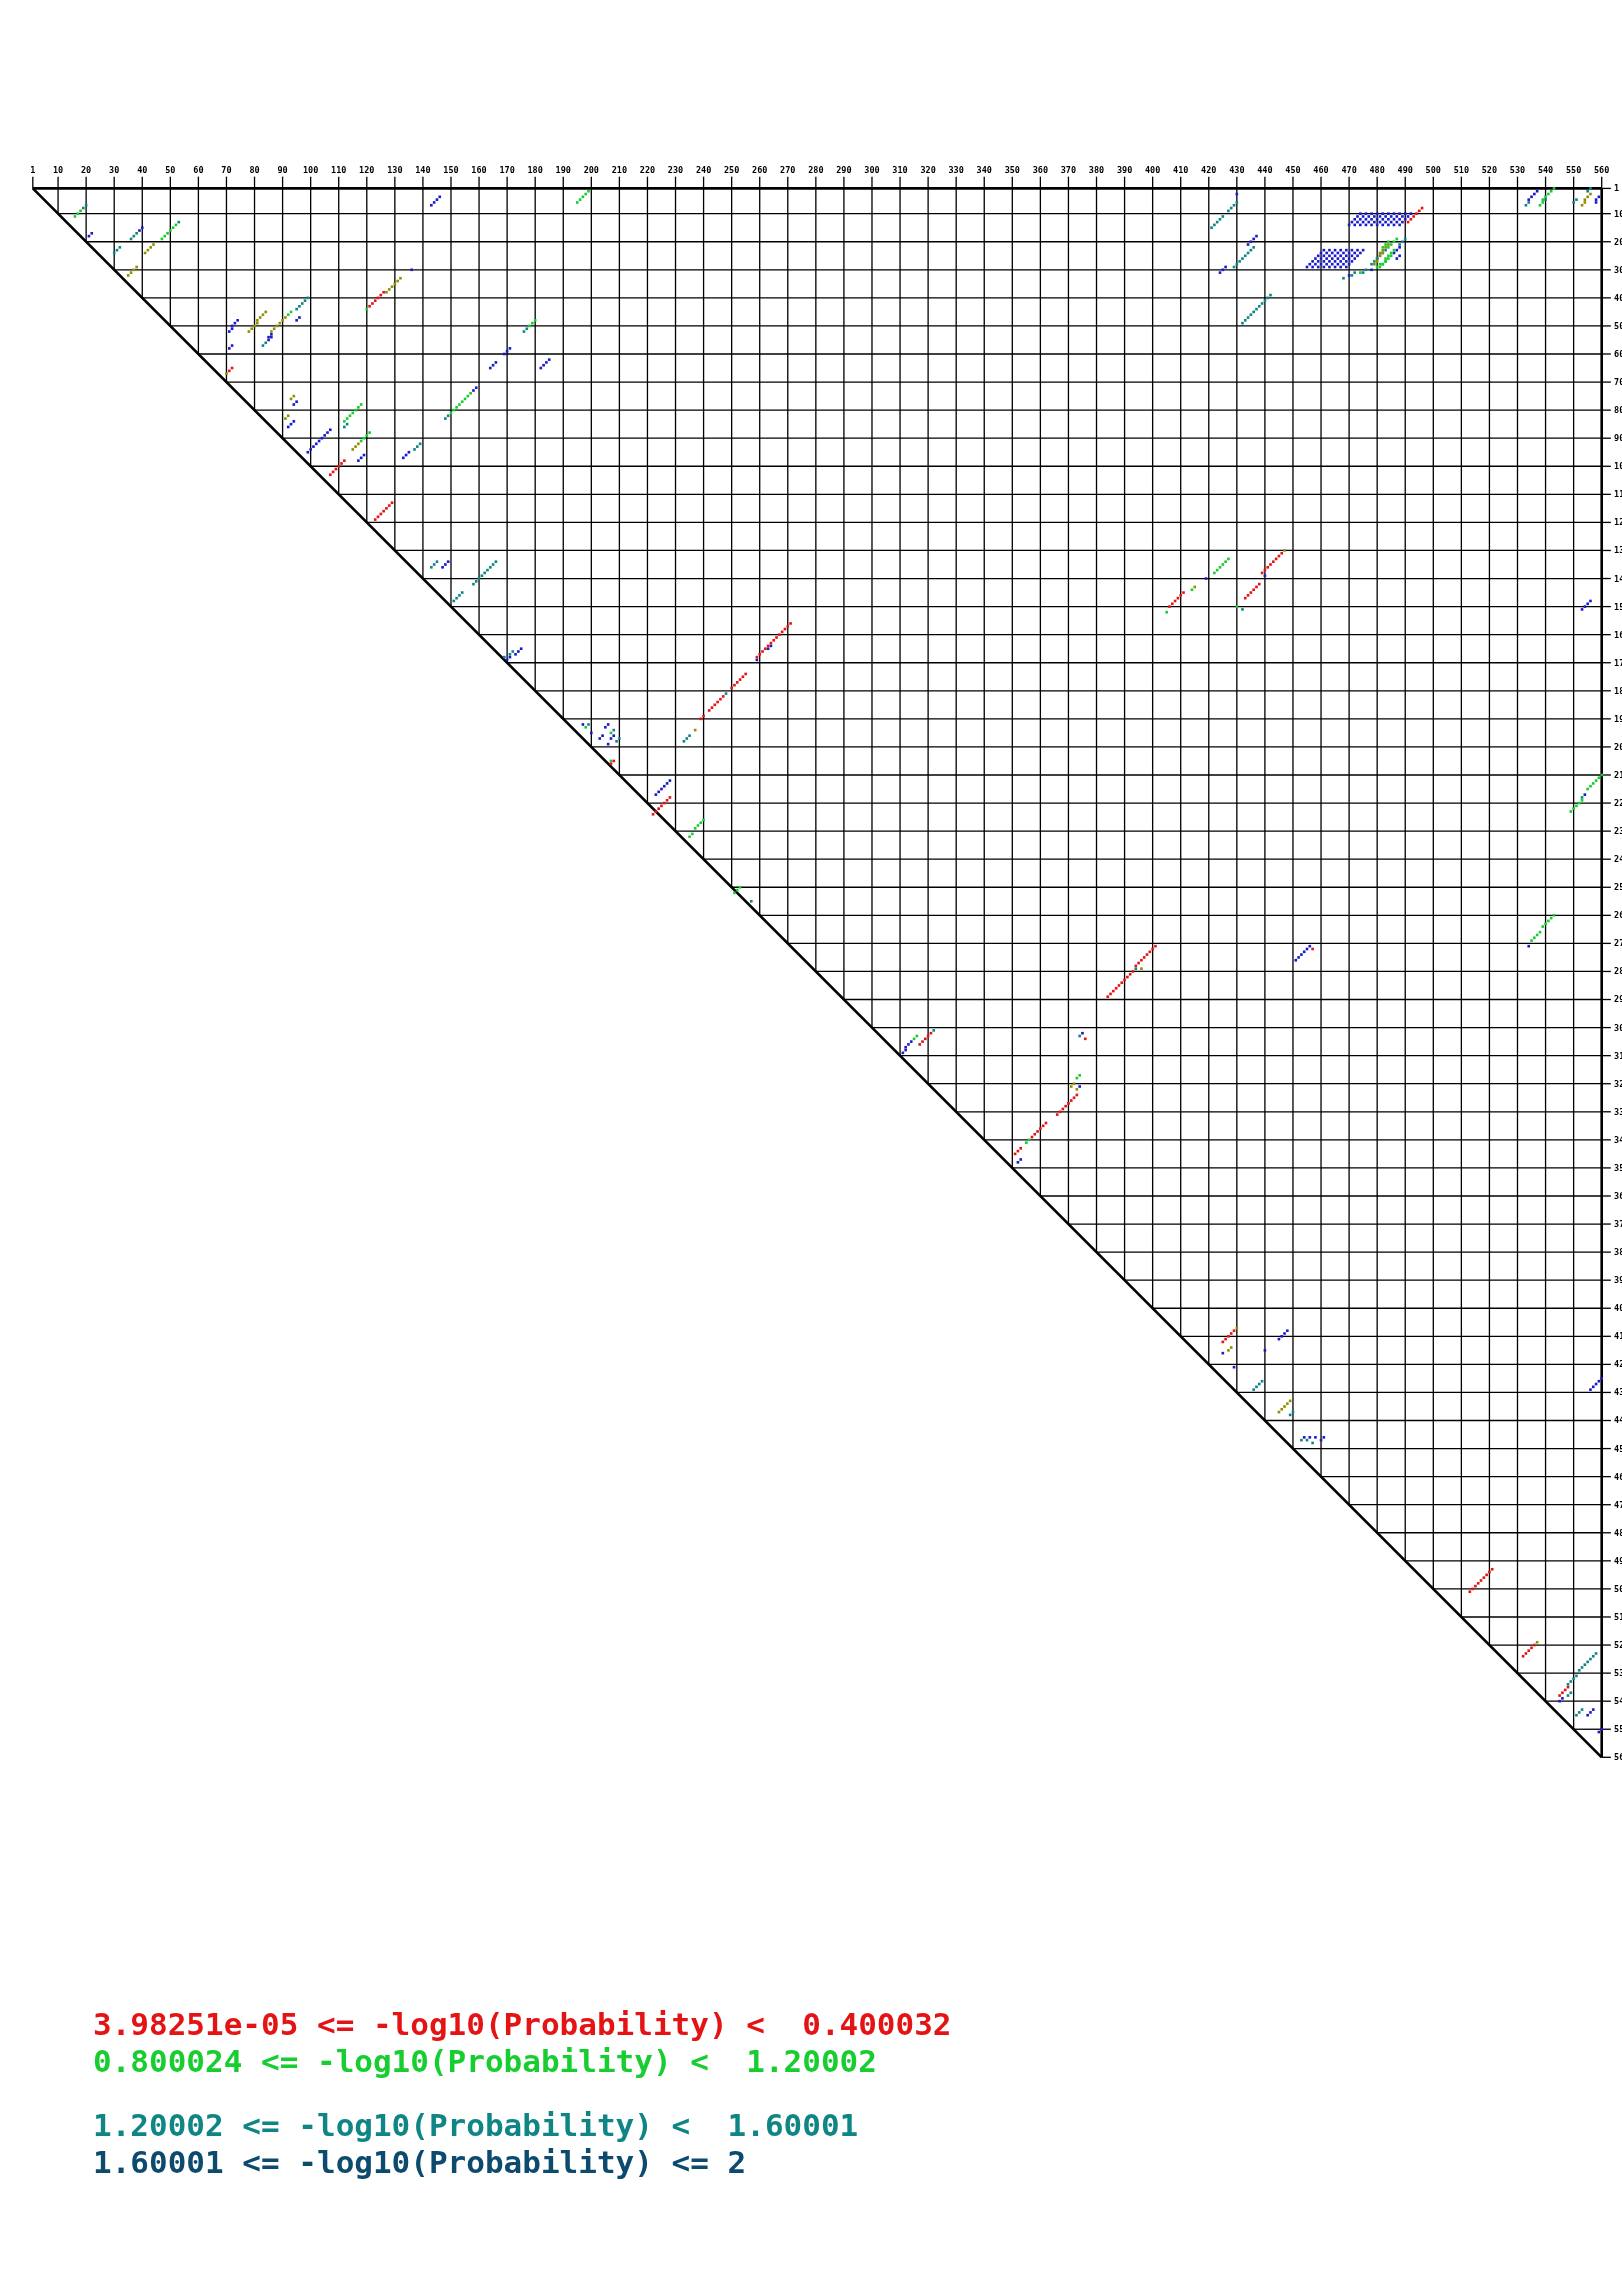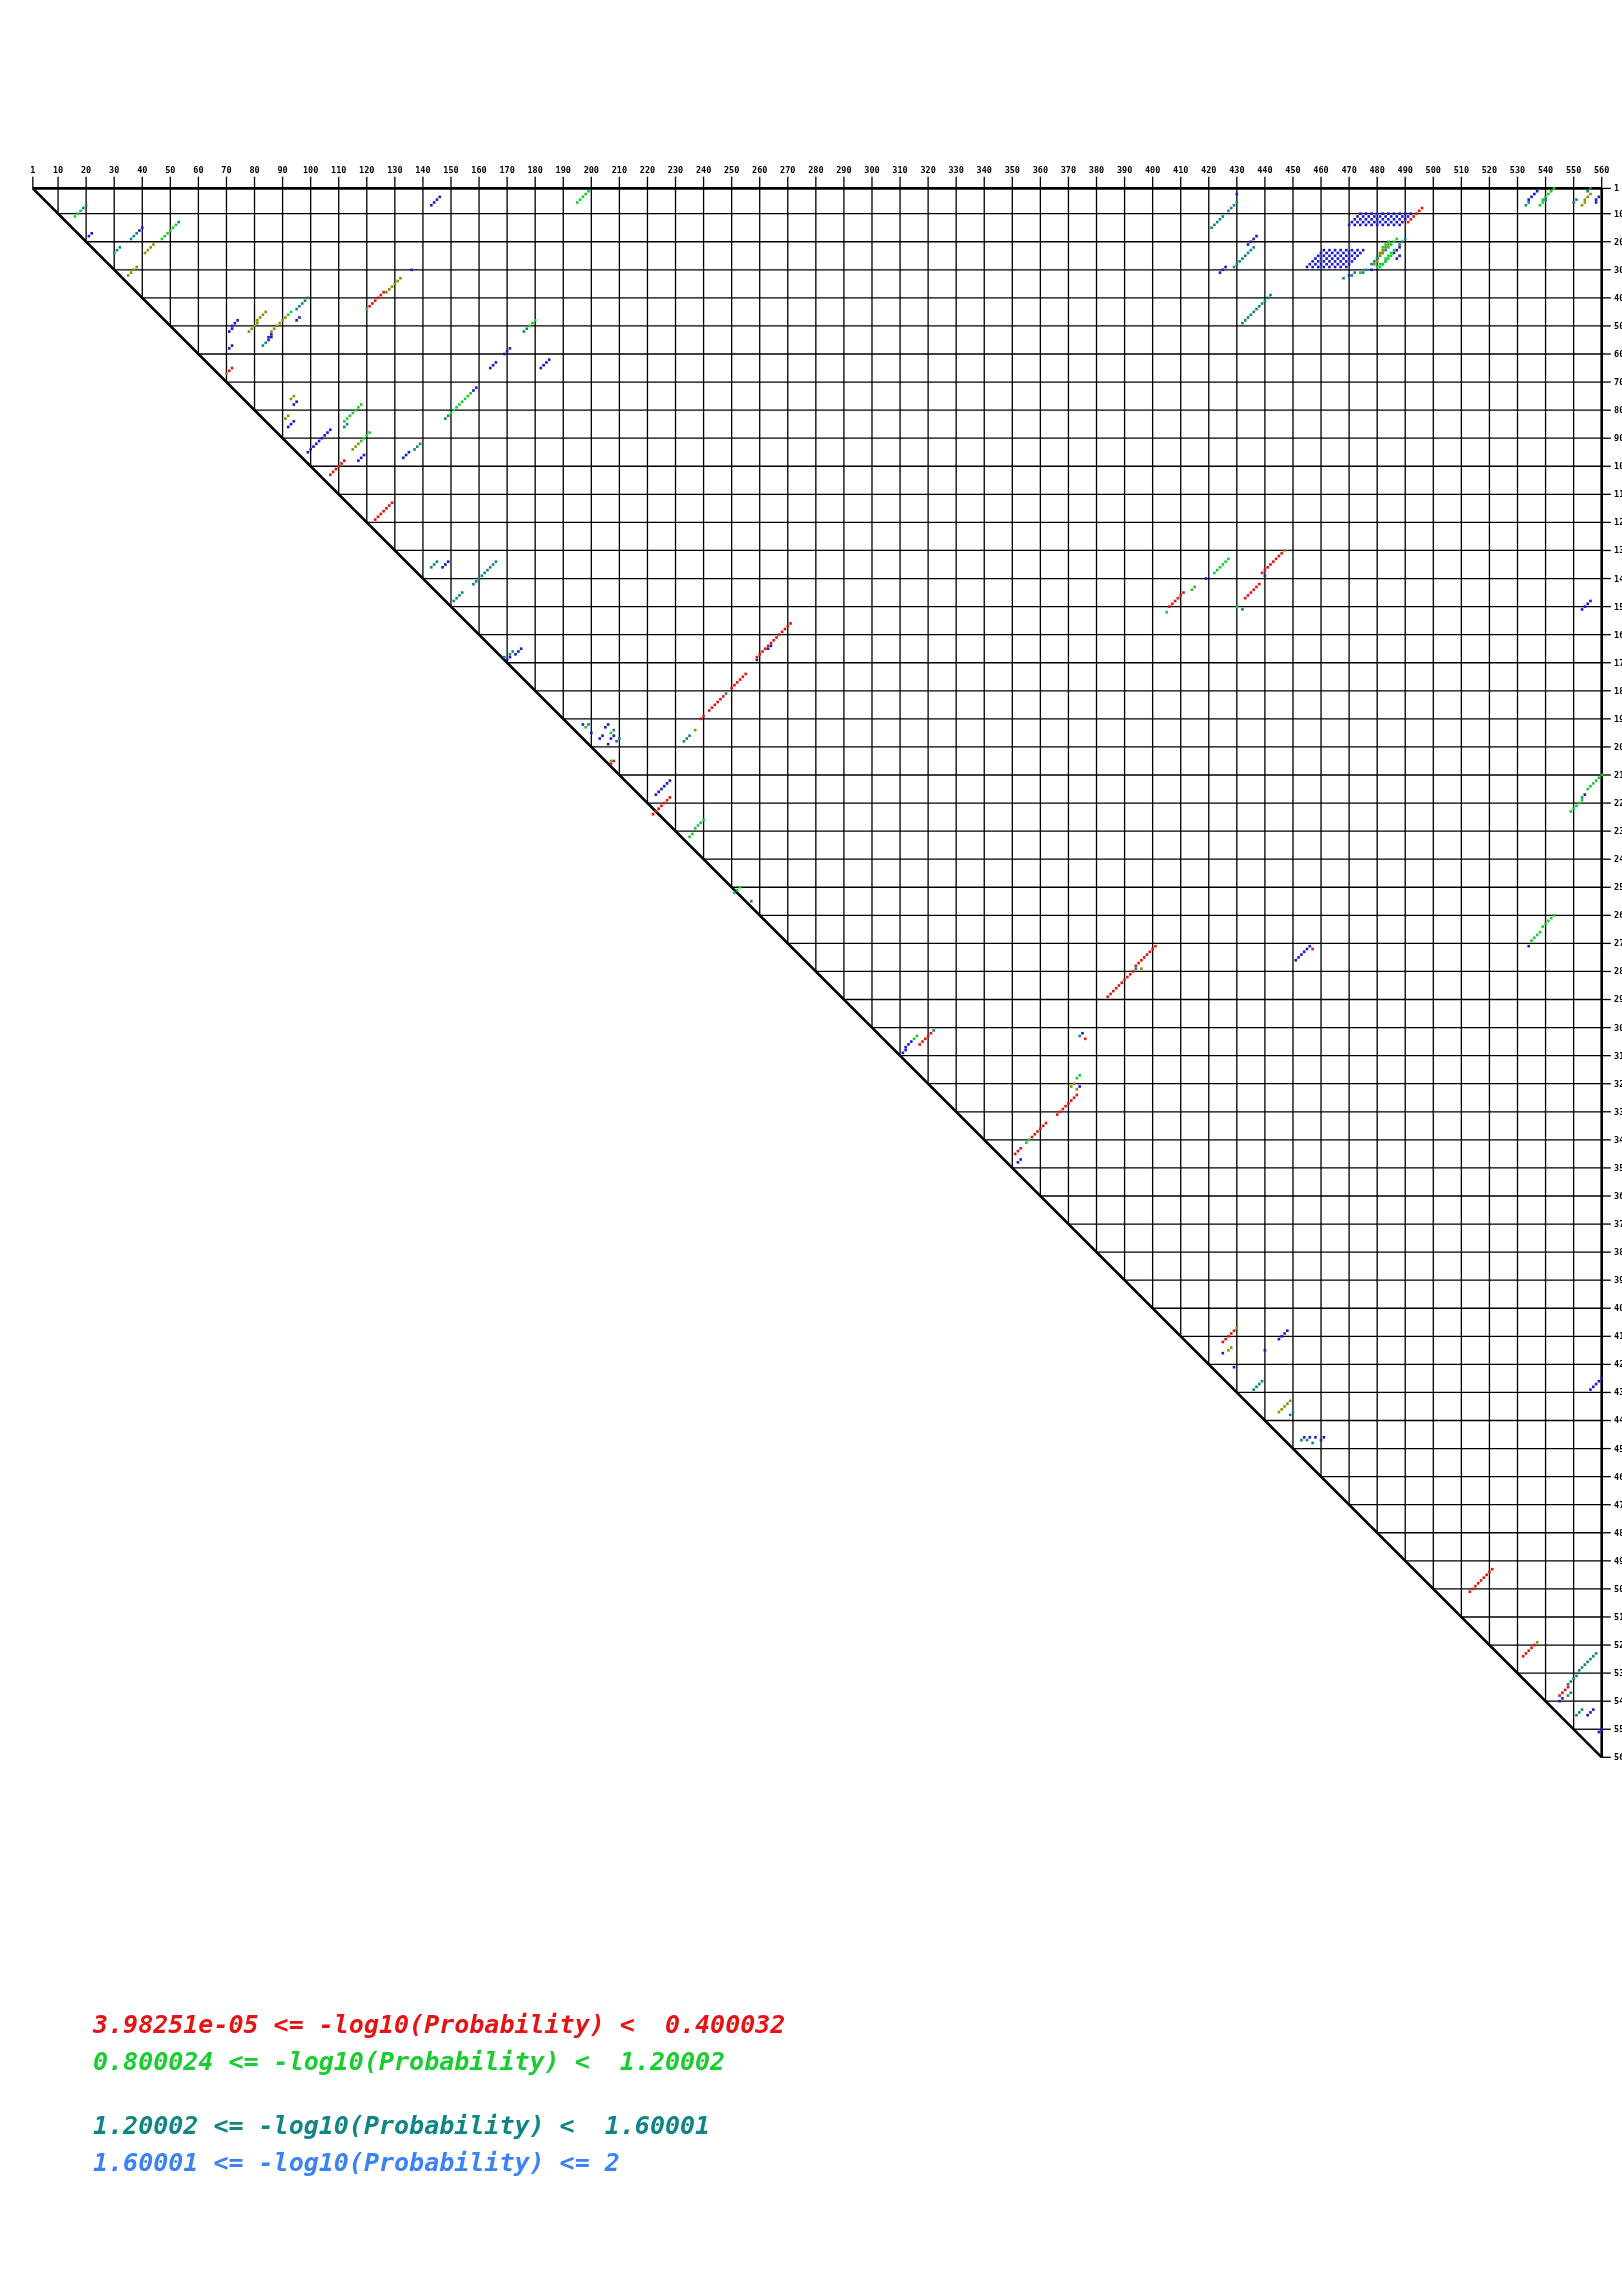--- a/index.html
+++ b/index.html
@@ -1,22 +1,22 @@
 <!DOCTYPE html>
 <html style="font-size:10.5px"><head>
 <meta charset="utf-8">
 <style>
   html,body{margin:0;padding:0;background:#ffffff;}
   body{width:1622px;height:2295px;overflow:hidden;position:relative;
        font-family:"DejaVu Sans Mono","Liberation Mono",monospace;}
   #plot-wrap{position:absolute;left:0;top:0;width:1622px;height:2295px;}
   svg{position:absolute;left:0;top:0;}
   #legend{position:absolute;left:93px;top:2006px;}
-  .legend-line{font-size:25px;font-weight:bold;line-height:37px;white-space:pre;
-               font-family:"DejaVu Sans Mono","Liberation Mono",monospace;font-style:italic;}
+  .legend-line{font-size:31px;font-weight:bold;line-height:37px;white-space:pre;
+               font-family:"DejaVu Sans Mono","Liberation Mono",monospace;}
 </style>
 </head>
 <body>
 
 <div id="plot-wrap">
   <svg xmlns="http://www.w3.org/2000/svg" width="1622" height="2295" viewBox="0 0 2479 3508">
       <line x1="88.61" y1="288" x2="88.61" y2="326.61" stroke="#000000" stroke-width="2"></line>
       <line x1="88.61" y1="326.61" x2="2448.11" y2="326.61" stroke="#000000" stroke-width="2"></line>
       <line x1="131.51" y1="288" x2="131.51" y2="369.51" stroke="#000000" stroke-width="2"></line>
       <line x1="131.51" y1="369.51" x2="2448.11" y2="369.51" stroke="#000000" stroke-width="2"></line>
@@ -1072,16 +1072,16 @@
       <rect x="2407.5" y="303.16" width="4" height="4" fill="#0f8585"></rect>
       <rect x="2403.21" y="307.45" width="4" height="4" fill="#0f8585"></rect>
       <rect x="2420.37" y="307.45" width="4" height="4" fill="#8f8f00"></rect>
       <rect x="2416.08" y="311.74" width="4" height="4" fill="#8f8f00"></rect>
       <rect x="2437.53" y="307.45" width="4" height="4" fill="#1a1acc"></rect>
     </svg>
   <div id="legend">
     <div class="legend-line" style="color: rgb(228, 20, 20);">3.98251e-05 &lt;= -log10(Probability) &lt;  0.400032</div>
     <div class="legend-line" style="color: rgb(23, 205, 47);">0.800024 &lt;= -log10(Probability) &lt;  1.20002</div>
     <div class="legend-line" style="color: rgb(15, 133, 133); margin-top: 27px;">1.20002 &lt;= -log10(Probability) &lt;  1.60001</div>
-    <div class="legend-line" style="color: #3b82f6;">1.60001 &lt;= -log10(Probability) &lt;= 2</div>
+    <div class="legend-line" style="color: #0c4a6e;">1.60001 &lt;= -log10(Probability) &lt;= 2</div>
   </div>
 </div>
 
 
 </body></html>

